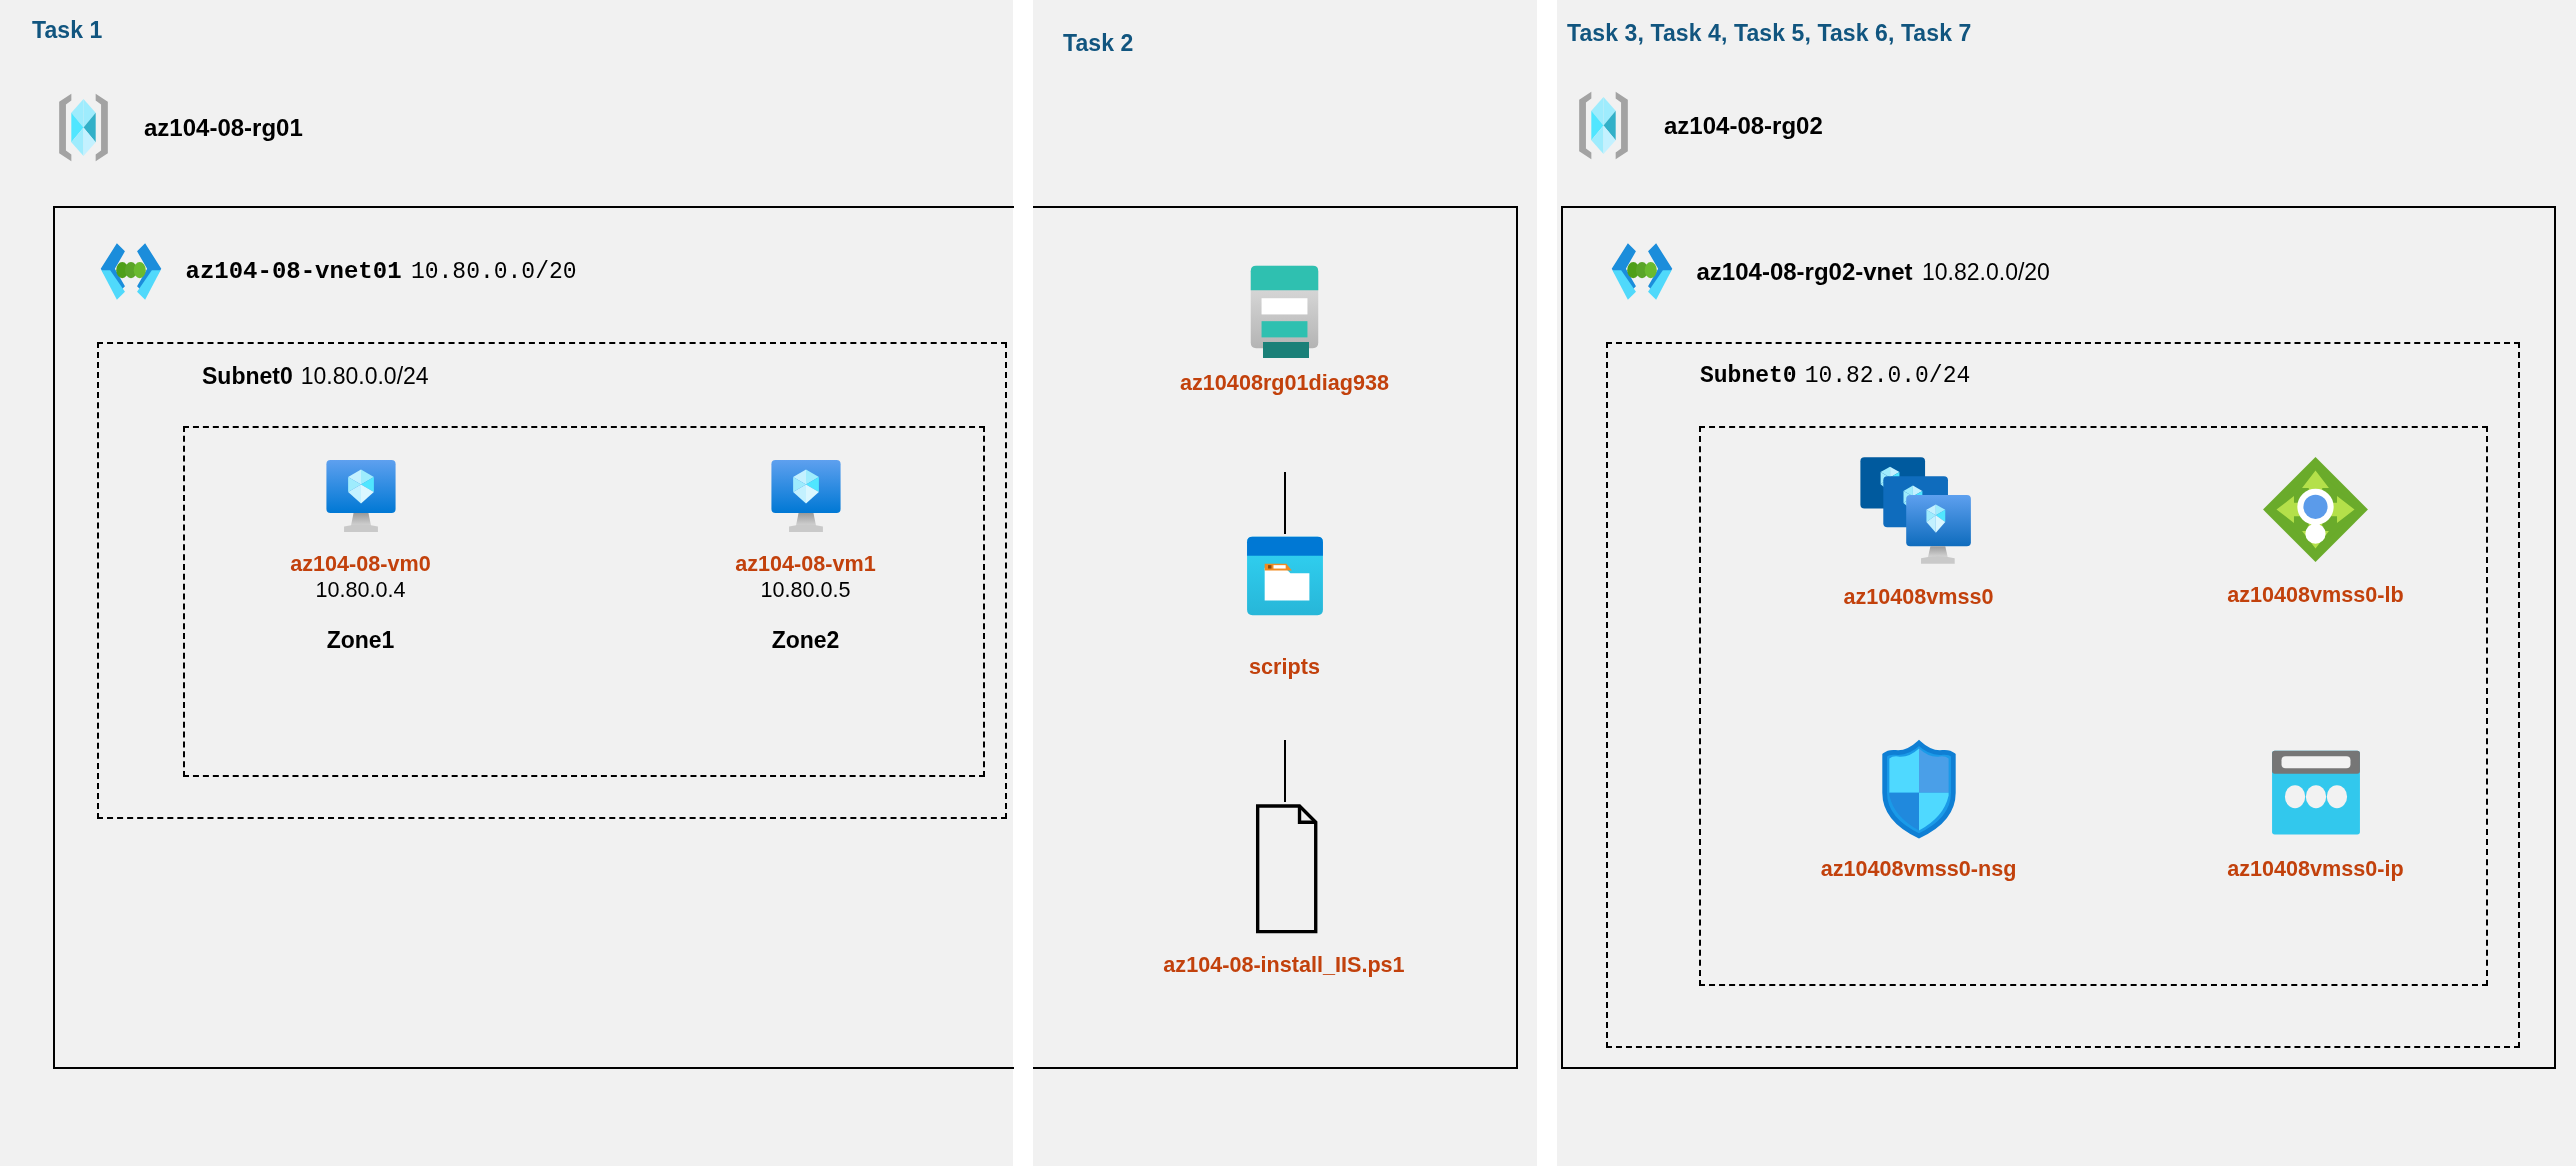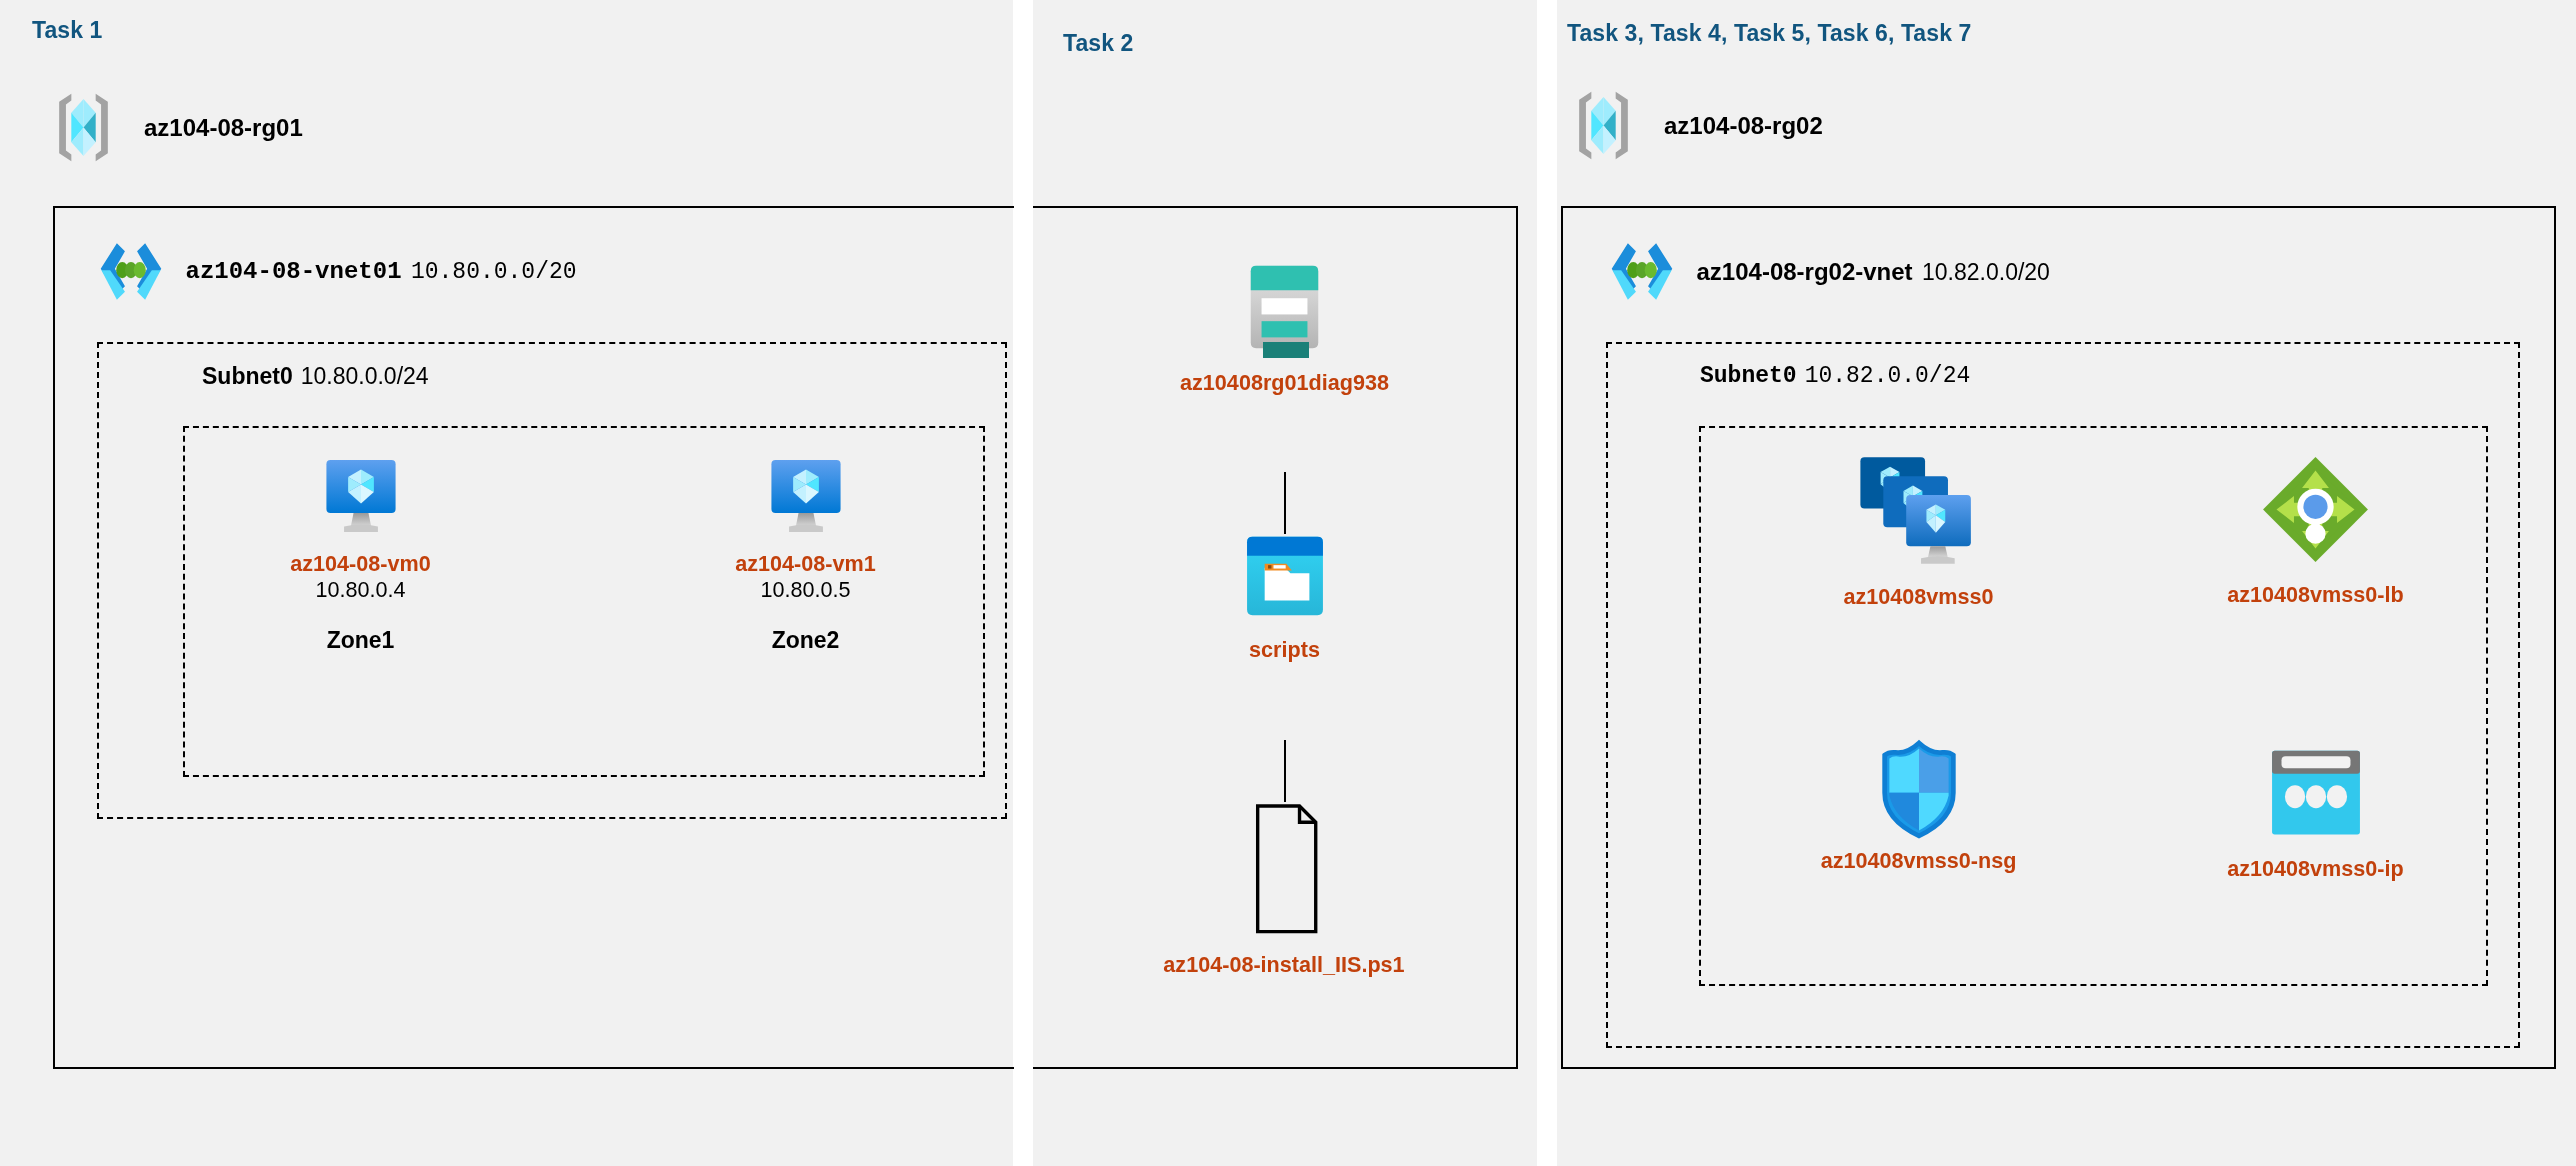--- a/index.html
+++ b/index.html
@@ -179,21 +179,21 @@
       </linearGradient>
         </defs>
       <path d="M6 12 Q6 4 14 4 L110 4 Q118 4 118 12 L118 112 Q118 120 110 120 L14 120 Q6 120 6 112 Z" fill="url(#bcbody)"></path>
       <path d="M6 12 Q6 4 14 4 L110 4 Q118 4 118 12 L118 32 L6 32 Z" fill="#0078d4"></path>
       <path d="M32 50 L32 98 L98 98 L98 58 L70 58 L62 50 Z" fill="#ffffff"></path>
       <path d="M32 44 L64 44 L72 54 L32 54 Z" fill="#f28b22"></path>
       <rect x="37" y="46" width="5" height="5" fill="#8a4a10"></rect>
       <rect x="45" y="46" width="18" height="5" fill="#ffffff"></rect>
     </svg>
   </div>
-  <div class="caption" style="margin-top:19px;">scripts</div>
+  <div class="caption" style="margin-top:36px;">scripts</div>
 </div>
 
 <div class="connector" style="left:1284px;top:740px;height:62px;"></div>
 
 <div class="node" style="left:1092px;top:802px;width:384px;">
   <div class="icon-wrap">
     <svg width="88" height="135" viewBox="0 0 130 200">
       <path d="M26 6 L88 6 L112 30 L112 192 L26 192 Z" fill="none" stroke="#000000" stroke-width="5" stroke-linejoin="miter"></path>
       <path d="M88 6 L88 30 L112 30" fill="none" stroke="#000000" stroke-width="5"></path>
     </svg>
@@ -312,21 +312,21 @@
       <path d="M65 6 Q48 22 30 20 Q20 19 14 24 L14 80 Q14 120 65 144 Q116 120 116 80 L116 24 Q110 19 100 20 Q82 22 65 6 Z" fill="#1a9ae8"></path>
       <g>
         <path d="M65 14 Q50 28 34 26 Q26 25 21 29 L21 80 L65 80 Z" fill="#4fd9ff"></path>
         <path d="M65 14 Q80 28 96 26 Q104 25 109 29 L109 80 L65 80 Z" fill="#4a9fe8"></path>
         <path d="M21 80 L65 80 L65 136 Q28 116 21 84 Z" fill="#2089dd"></path>
         <path d="M109 80 L65 80 L65 136 Q102 116 109 84 Z" fill="#4fd9ff"></path>
       </g>
       <path d="M65 6 Q48 22 30 20 Q20 19 14 24 L14 80 Q14 120 65 144 Q116 120 116 80 L116 24 Q110 19 100 20 Q82 22 65 6 Z" fill="none" stroke="#0f7fd4" stroke-width="7"></path>
     </svg>
   </div>
-  <div class="caption" style="margin-top:8px;">az10408vmss0-nsg</div>
+  <div class="caption" style="margin-top:16px;">az10408vmss0-nsg</div>
 </div>
 
 <div class="node" style="left:2157px;top:748px;width:317px;">
   <div class="icon-wrap">
     <svg width="96" height="92" viewBox="0 0 142 136">
       <rect x="6" y="4" width="130" height="124" rx="4" fill="#32c8ed"></rect>
       <rect x="6" y="4" width="130" height="34" rx="4" fill="#767676"></rect>
       <rect x="20" y="12" width="102" height="18" rx="6" fill="#f2f2f2"></rect>
       <ellipse cx="40" cy="72" rx="15" ry="17" fill="#f2f2f2"></ellipse>
       <ellipse cx="71" cy="72" rx="15" ry="17" fill="#f2f2f2"></ellipse>

